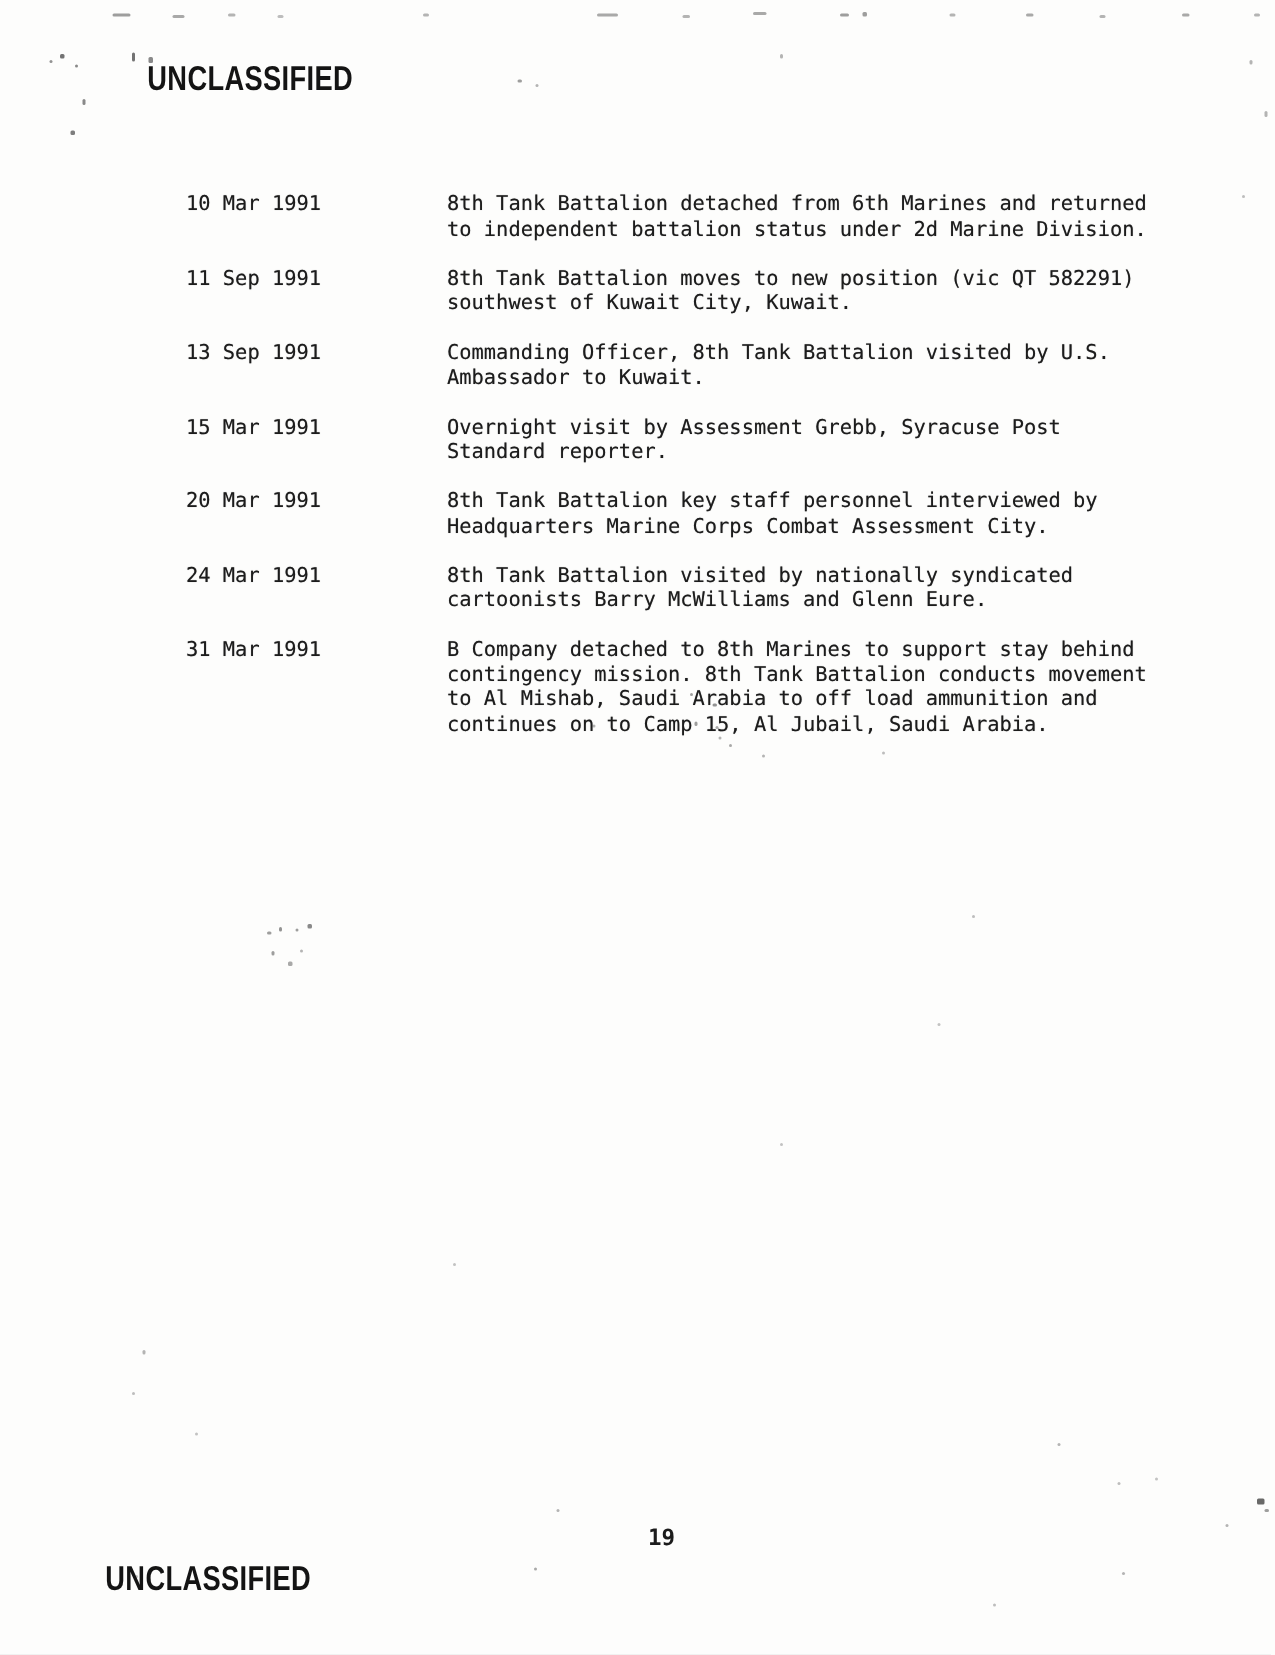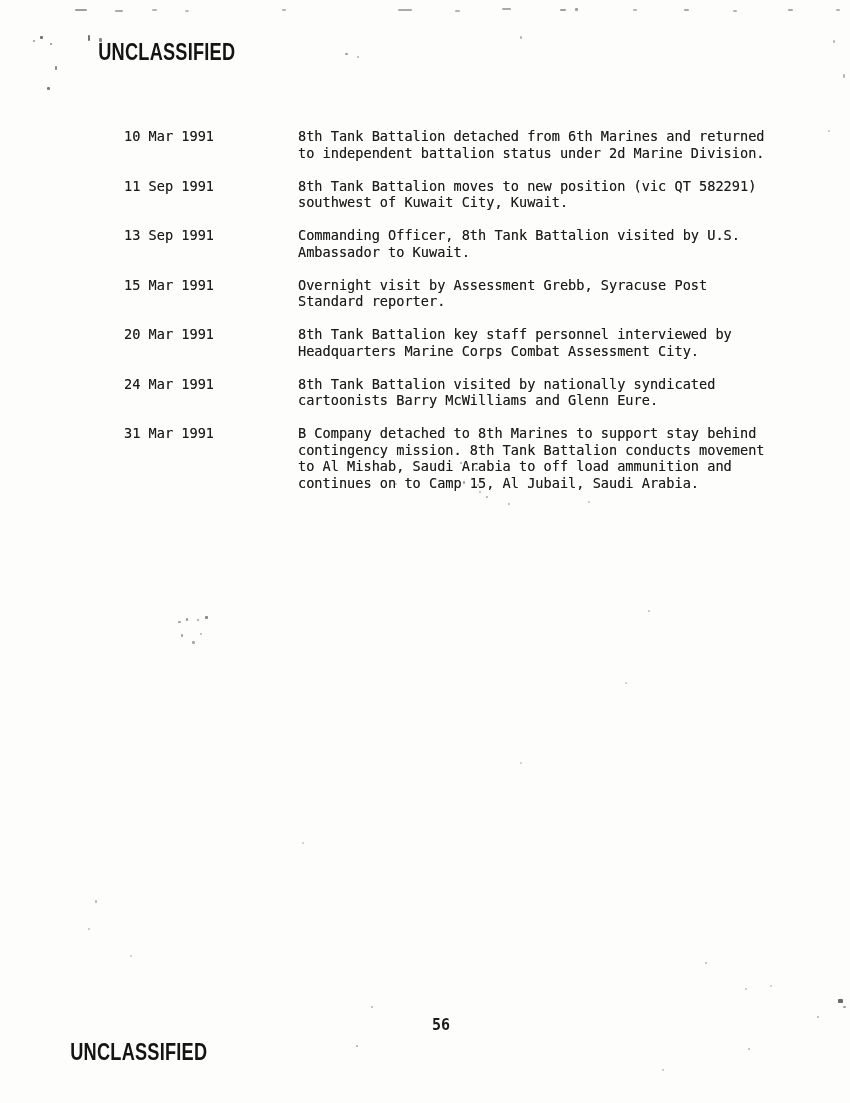--- a/index.html
+++ b/index.html
@@ -194,19 +194,19 @@
 
   <div class="entry">
     <div class="date">31 Mar 1991</div>
     <div class="desc">B Company detached to 8th Marines to support stay behind
 contingency mission. 8th Tank Battalion conducts movement
 to Al Mishab, Saudi Arabia to off load ammunition and
 continues on to Camp 15, Al Jubail, Saudi Arabia.</div>
   </div>
 </div>
 
-  <div class="pagenum">56</div>
+  <div class="pagenum">19</div>
 
   <div class="banner banner-bottom">
     <span class="squeeze">UNCLASSIFIED</span>
   </div>
 
 </div>
 
 </body></html>

